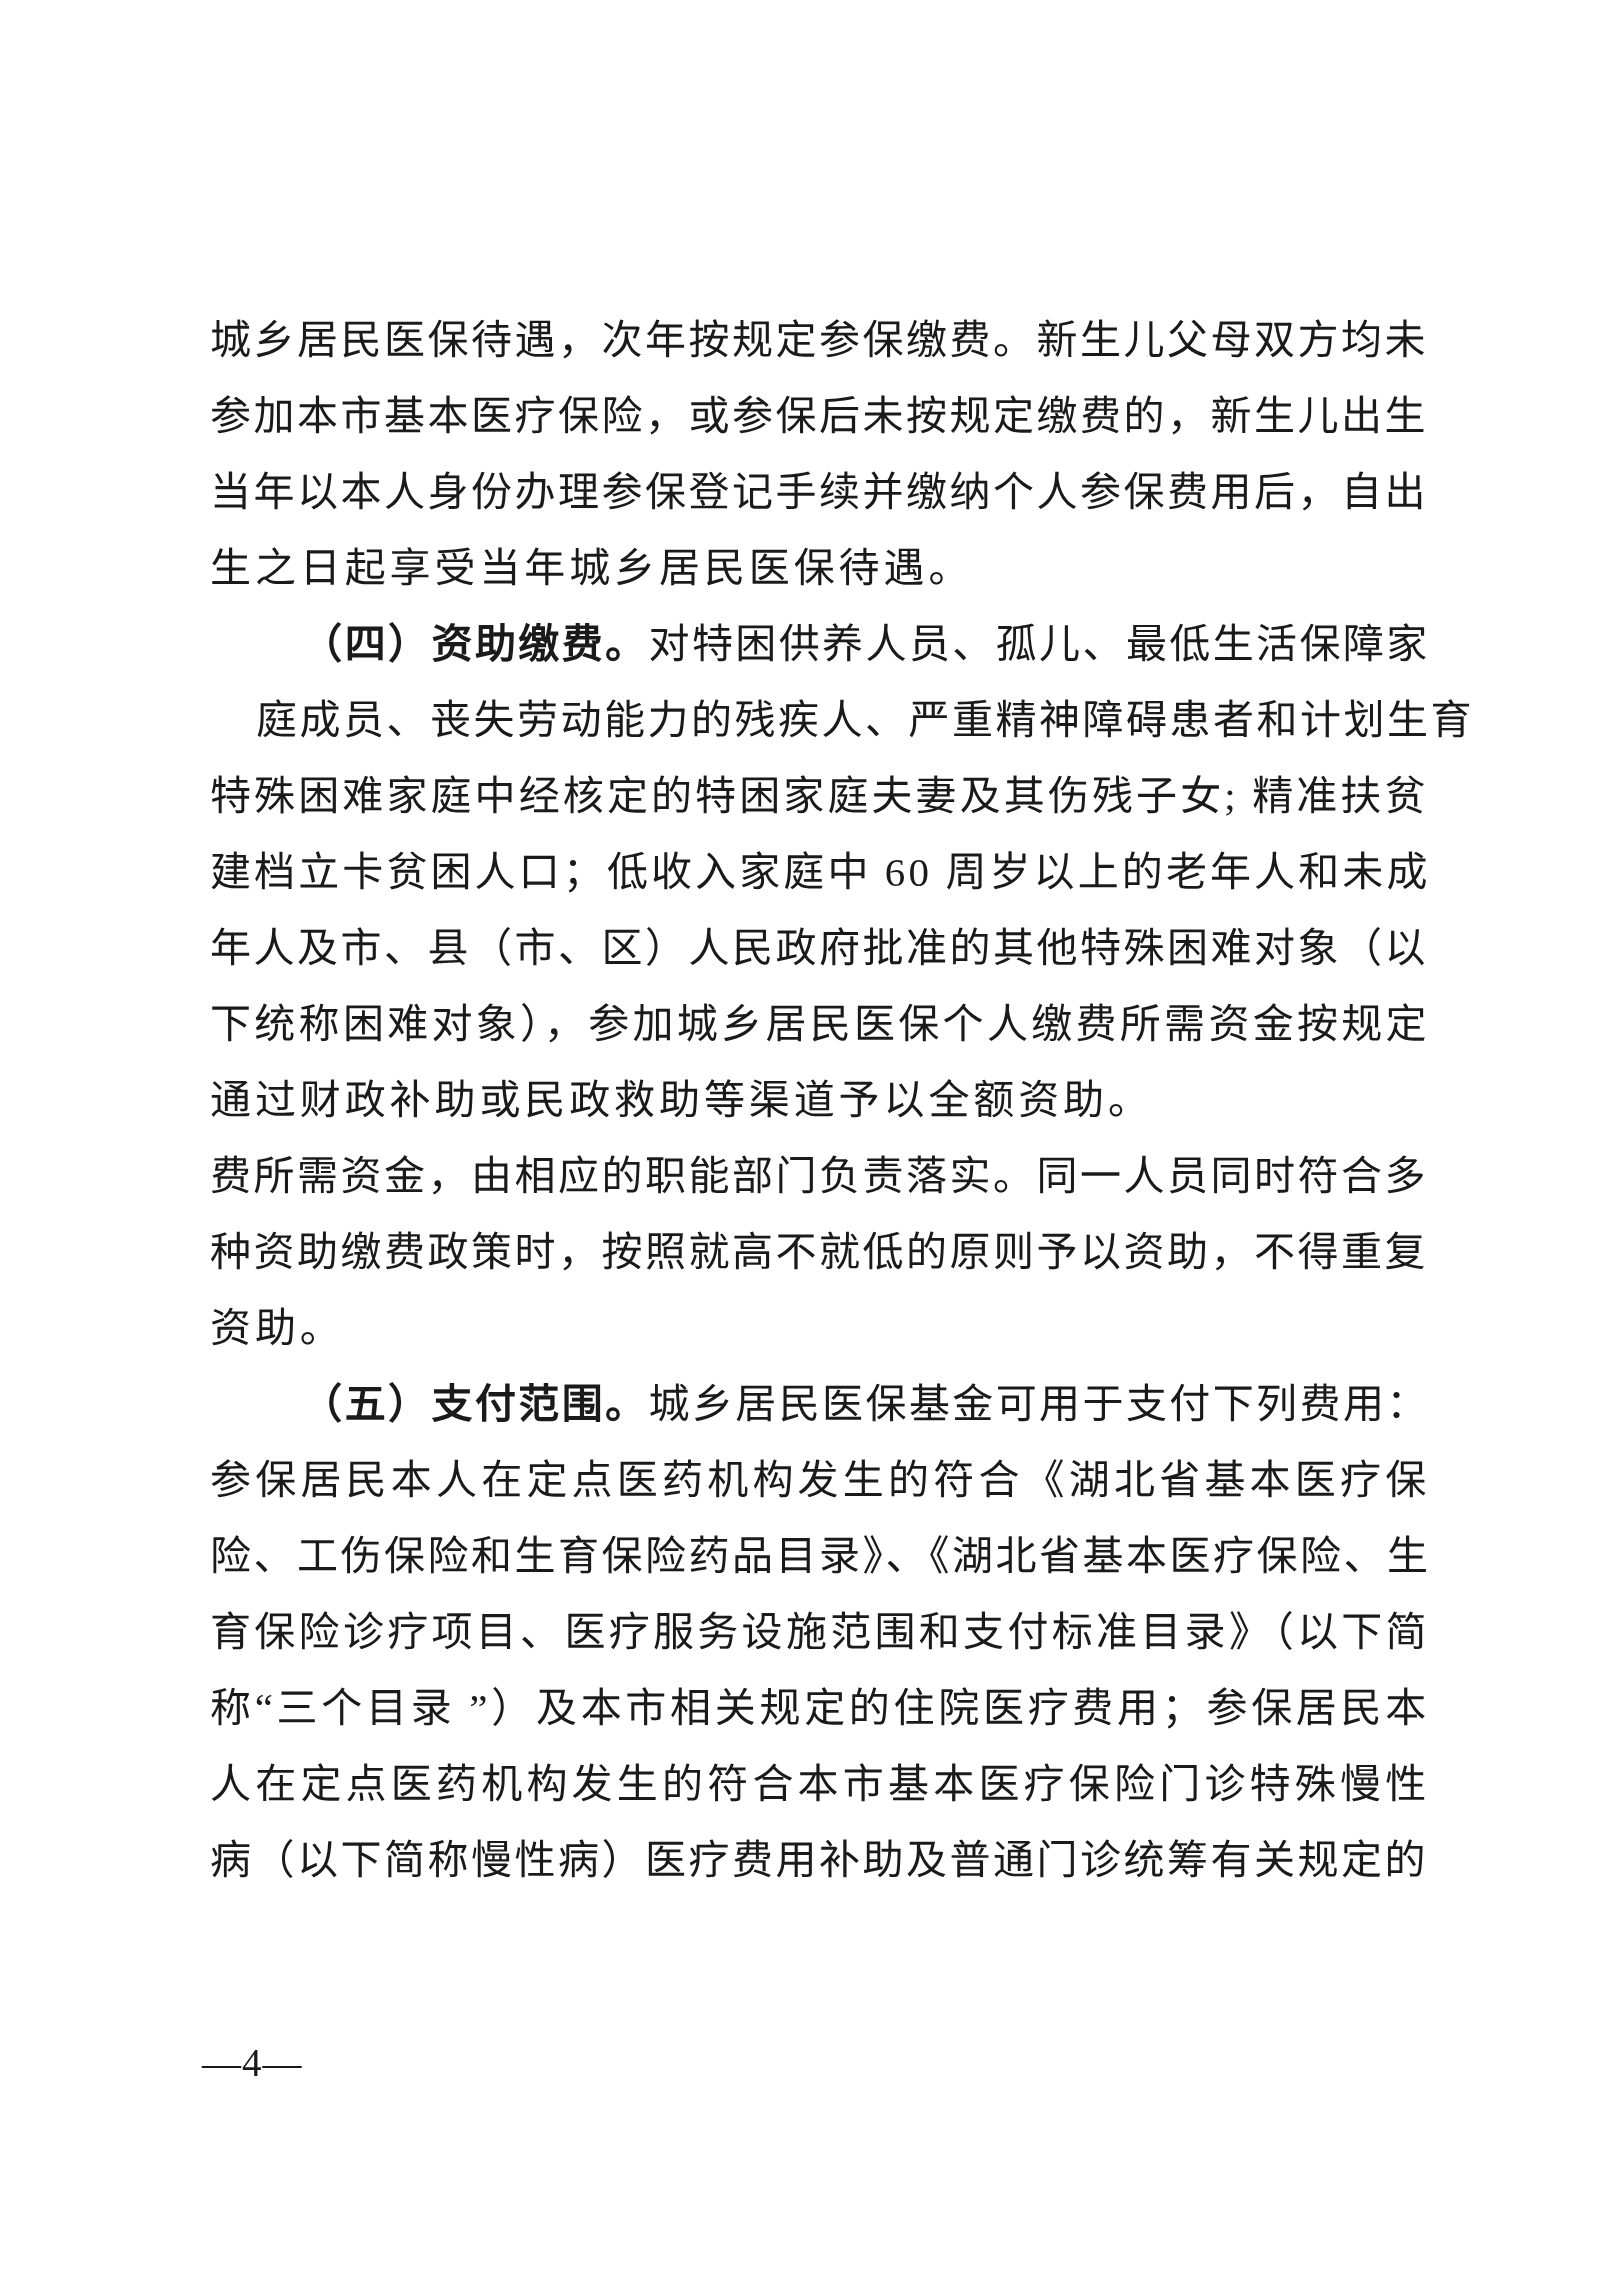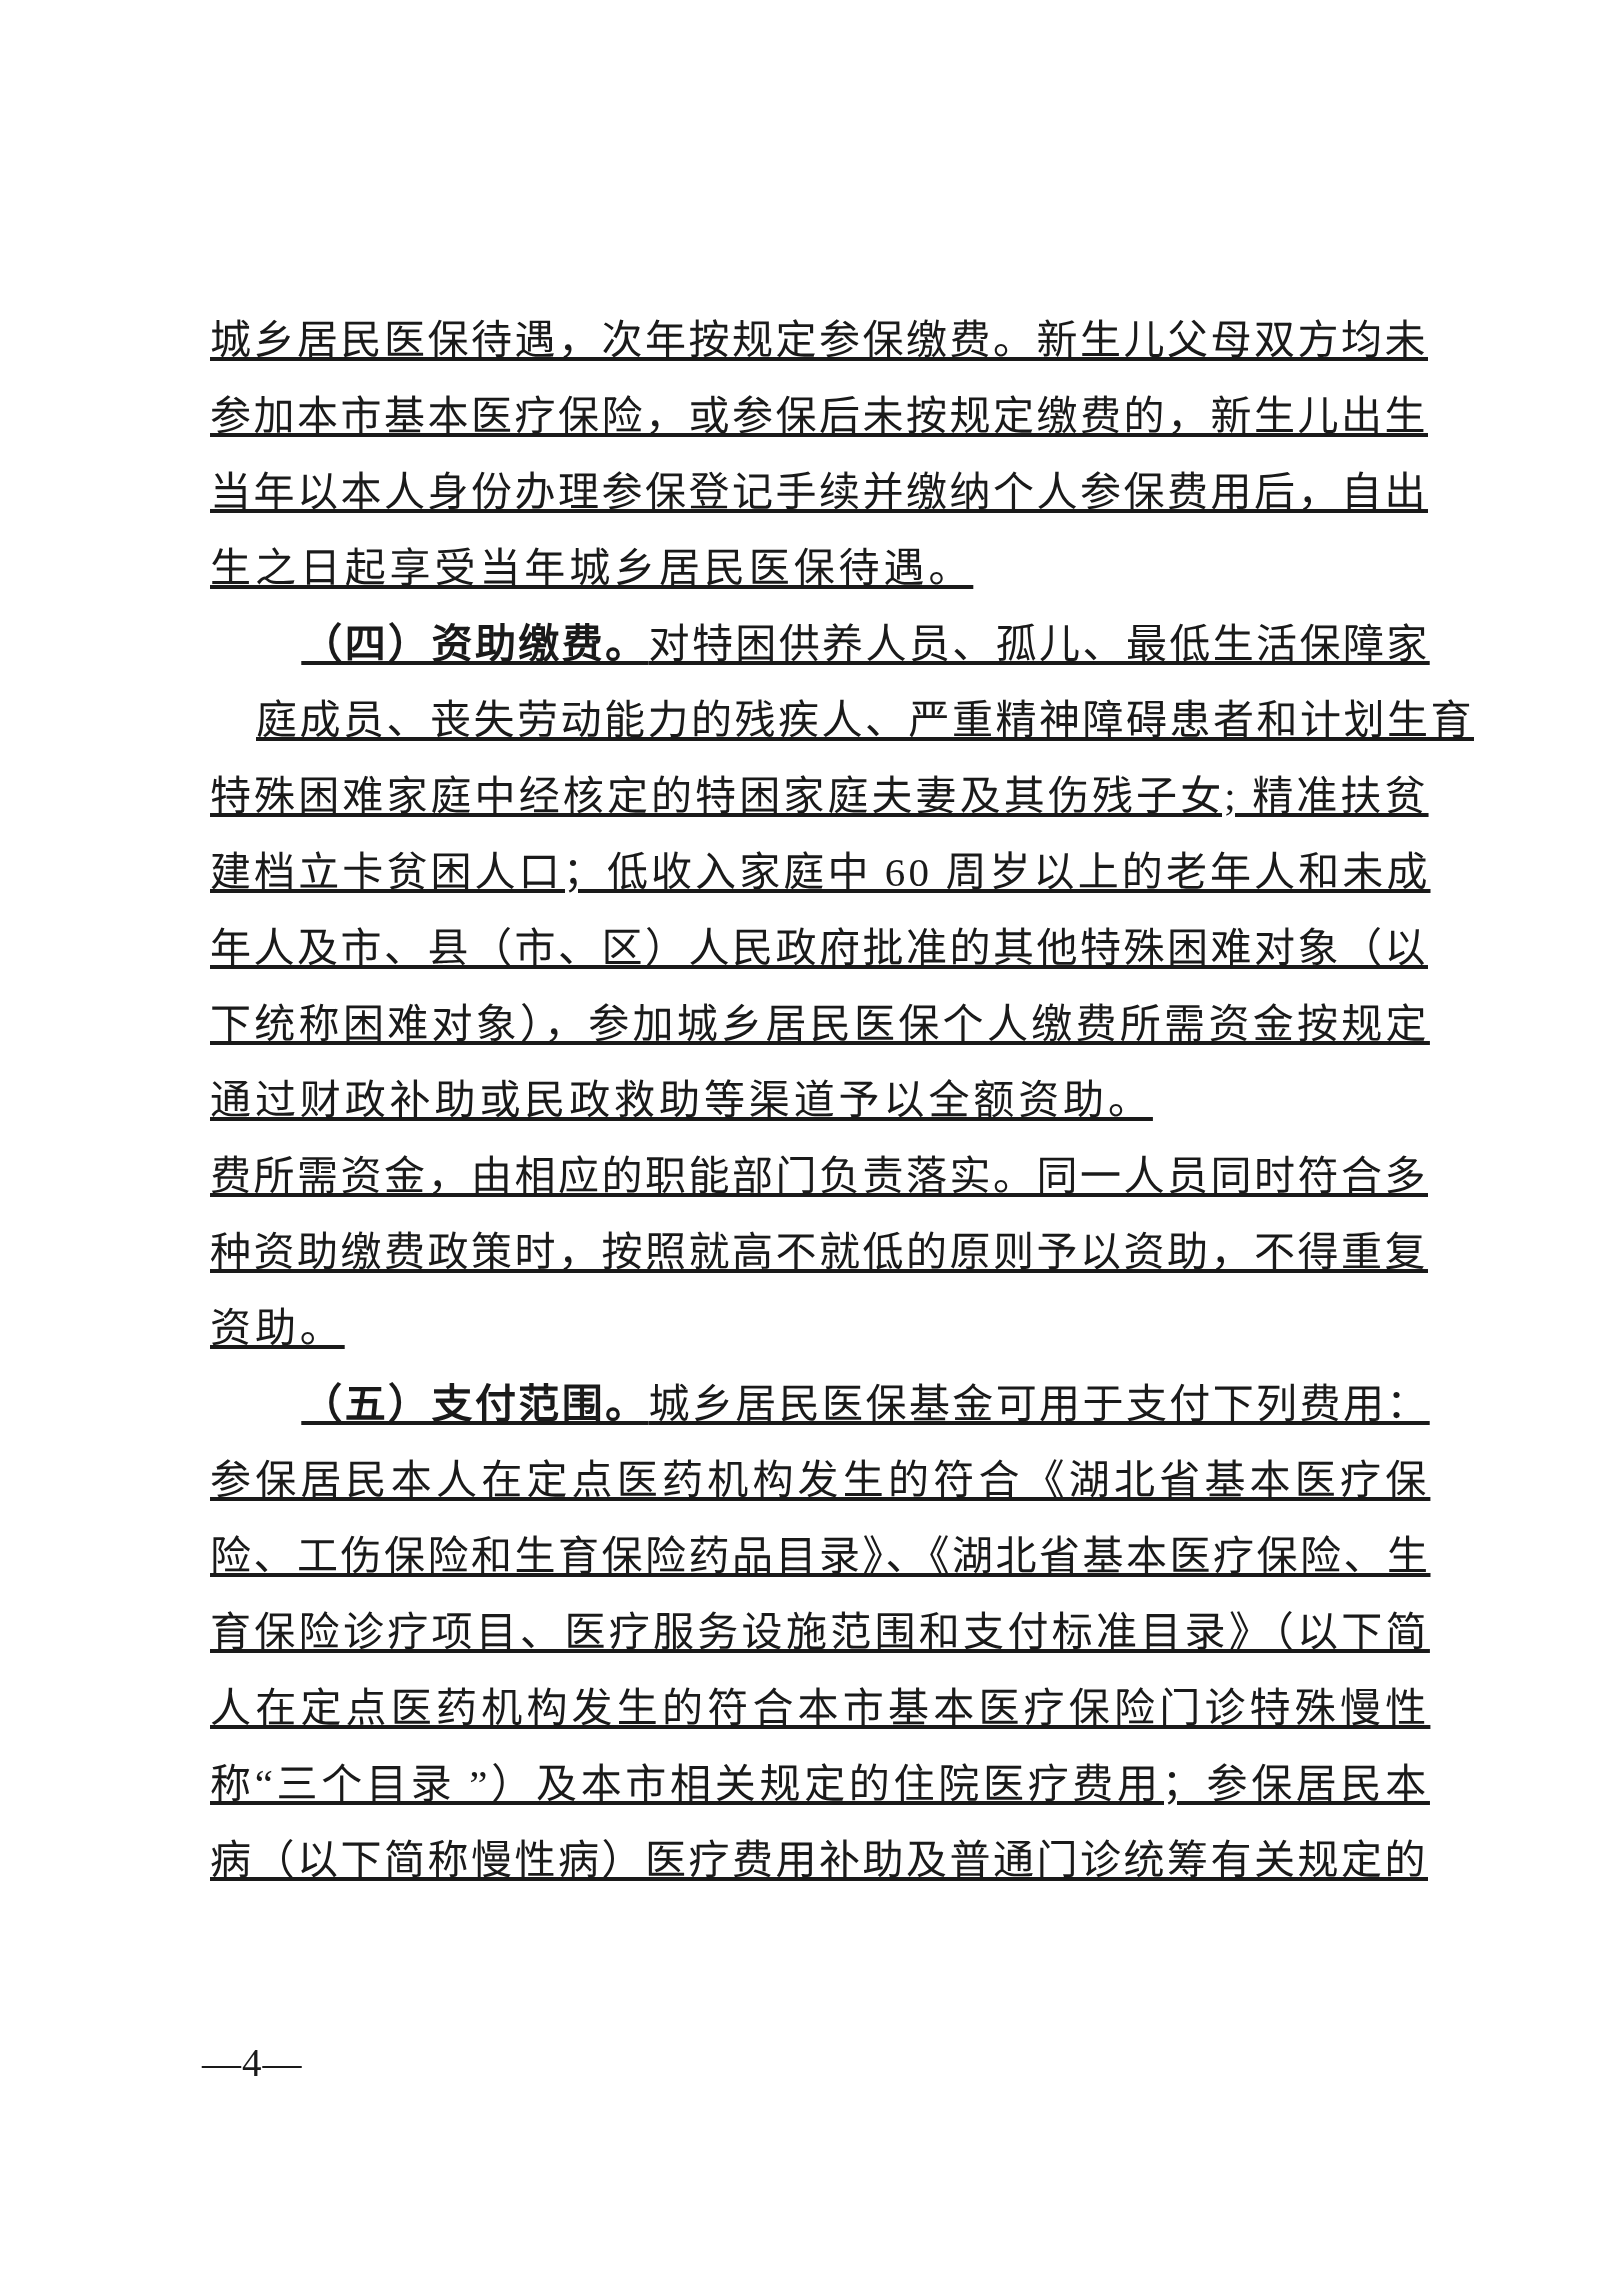--- a/index.html
+++ b/index.html
@@ -15,21 +15,20 @@
     background: #ffffff;
     overflow: hidden;
     font-family: "Liberation Serif", "DejaVu Serif", serif;
     color: #1a1a1a;
   }
   .textblock {
     position: absolute;
     left: 210px;
     top: 302px;
     width: 1221px;
-    text-decoration: underline;
   }
   .line {
     box-sizing: border-box;
     width: 1221px;
     height: 76px;
     line-height: 76px;
     font-size: 41px;
     letter-spacing: 3.9px;
     white-space: nowrap;
     text-align: left;
@@ -66,19 +65,19 @@
       <div class="line j" style="letter-spacing: 2.5px;"><span class="seg">年人及市、县（市、区）人民政府批准的其他特殊困难对象（以</span></div>
       <div class="line j" style="letter-spacing: 3.3px;"><span class="seg">下统称困难对象），参加城乡居民医保个人缴费所需资金按规定</span></div>
       <div class="line"><span class="seg">通过财政补助或民政救助等渠道予以全额资助。</span></div>
       <div class="line j" style="letter-spacing: 2.5px;"><span class="seg">费所需资金，由相应的职能部门负责落实。同一人员同时符合多</span></div>
       <div class="line j" style="letter-spacing: 2.5px;"><span class="seg">种资助缴费政策时，按照就高不就低的原则予以资助，不得重复</span></div>
       <div class="line"><span class="seg">资助。</span></div>
       <div class="line j ind" style="letter-spacing: 2.4px;"><span class="seg bold">（五）支付范围。</span><span class="seg">城乡居民医保基金可用于支付下列费用：</span></div>
       <div class="line j" style="letter-spacing: 4.2px;"><span class="seg">参保居民本人在定点医药机构发生的符合《湖北省基本医疗保</span></div>
       <div class="line j" style="letter-spacing: 2.5px;"><span class="seg">险、工伤保险和生育保险药品目录》、《湖北省基本医疗保险、生</span></div>
       <div class="line j" style="letter-spacing: 3.3px;"><span class="seg">育保险诊疗项目、医疗服务设施范围和支付标准目录》（以下简</span></div>
+      <div class="line j" style="letter-spacing: 3.7px;"><span class="seg">称“三个目录 ”）及本市相关规定的住院医疗费用；参保居民本</span></div>
       <div class="line j" style="letter-spacing: 4.2px;"><span class="seg">人在定点医药机构发生的符合本市基本医疗保险门诊特殊慢性</span></div>
-      <div class="line j" style="letter-spacing: 3.7px;"><span class="seg">称“三个目录 ”）及本市相关规定的住院医疗费用；参保居民本</span></div>
       <div class="line j" style="letter-spacing: 2.5px;"><span class="seg">病（以下简称慢性病）医疗费用补助及普通门诊统筹有关规定的</span></div>
     </main>
   <div class="pagenum">—4—</div>
 </div>
 
 
 </body></html>

